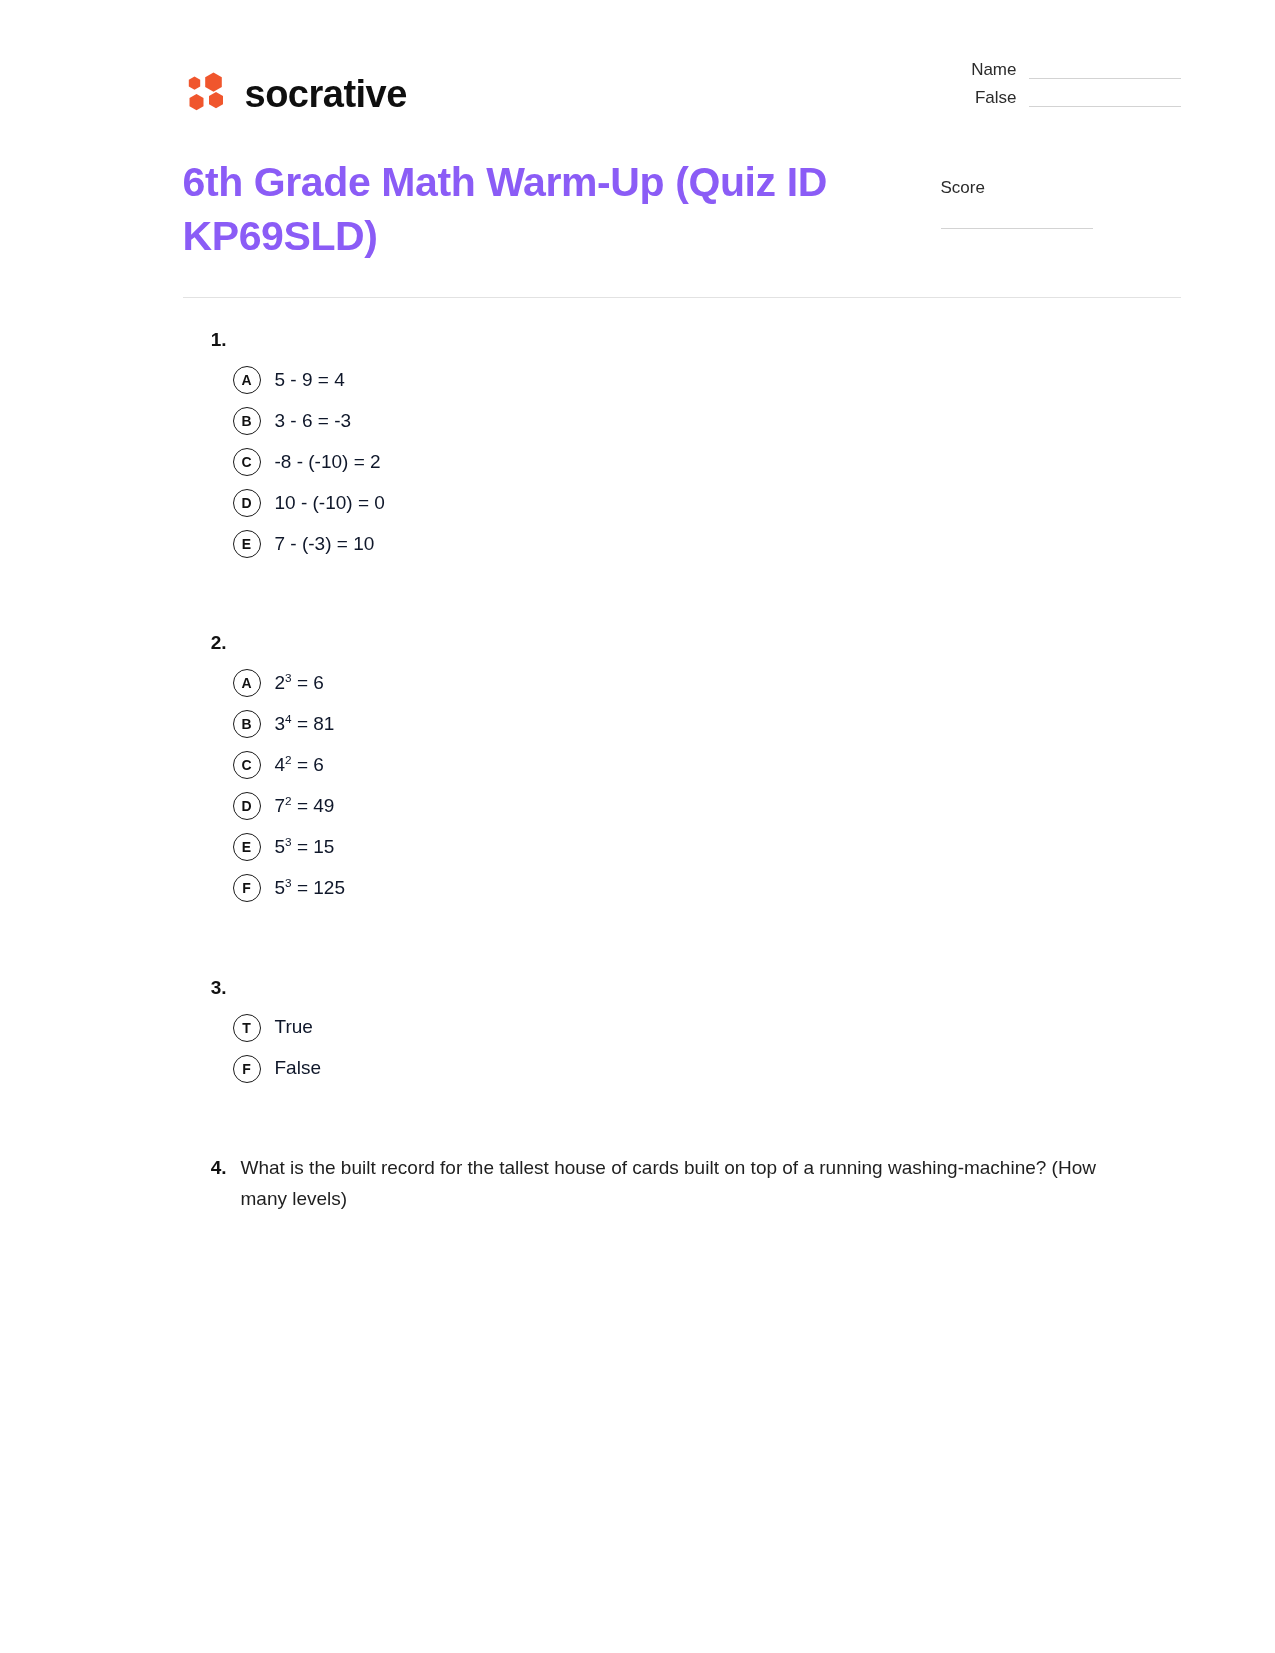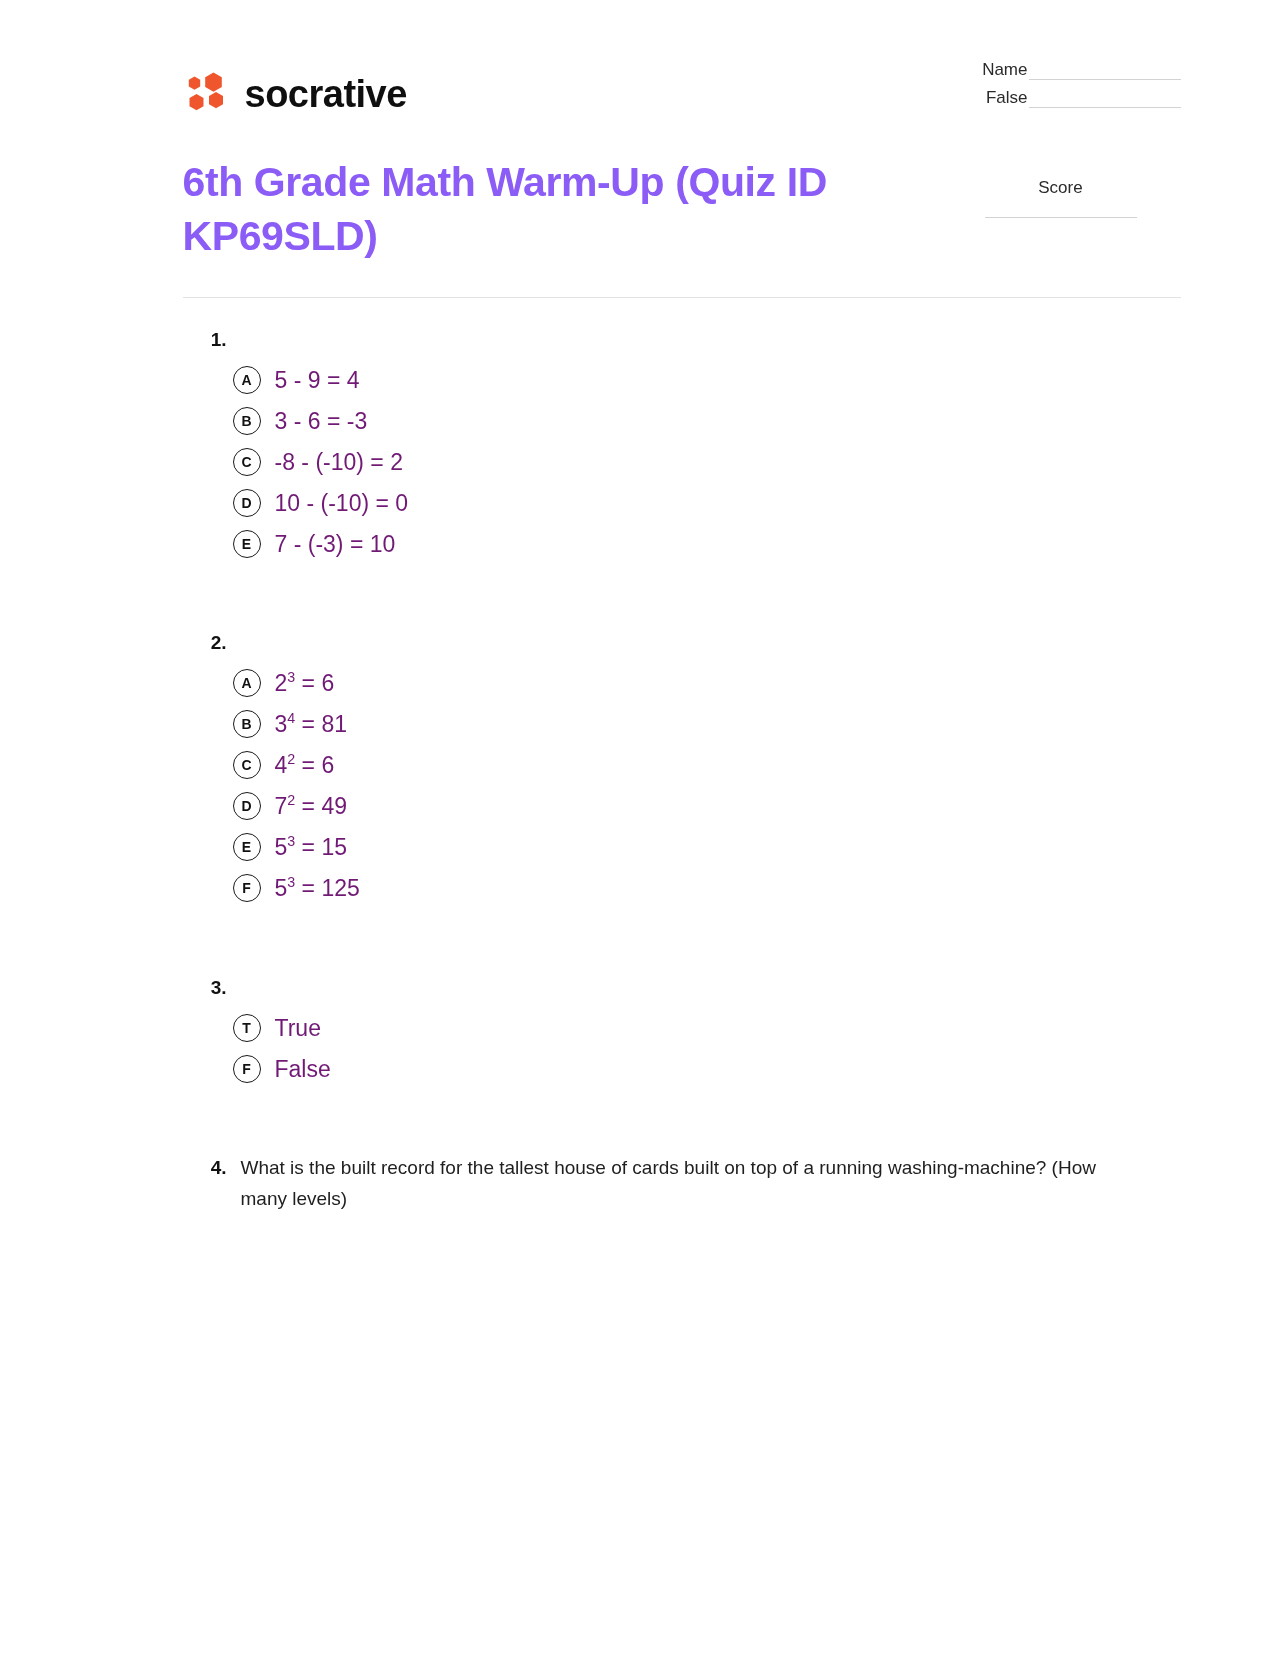--- a/index.html
+++ b/index.html
@@ -52,23 +52,23 @@
   }
 
   .fields {
     position: absolute;
     right: 0;
     top: 0;
     width: 240px;
   }
   .field-row {
     display: flex;
-    align-items: center;
+    align-items: flex-start;
     justify-content: flex-end;
-    gap: 1px;
+    gap: 12px;
     margin-bottom: 8px;
   }
   .field-label {
     font-size: 17px;
     color: #2b2b2b;
     white-space: nowrap;
   }
   .field-line {
     display: block;
     width: 152px;
@@ -151,22 +151,22 @@
     display: flex;
     align-items: center;
     justify-content: center;
     font-size: 14px;
     font-weight: 700;
     color: #111111;
     box-sizing: border-box;
     line-height: 1;
   }
   .opt-text {
-    font-size: 23px;
-    color: #701a75;
+    font-size: 19px;
+    color: #0f172a;
     line-height: 1.4;
   }
   .opt-text sup {
     font-size: 0.62em;
     vertical-align: super;
     line-height: 0;
   }
   .q-spacer-lg { height: 24px; }
 </style>
 </head>

